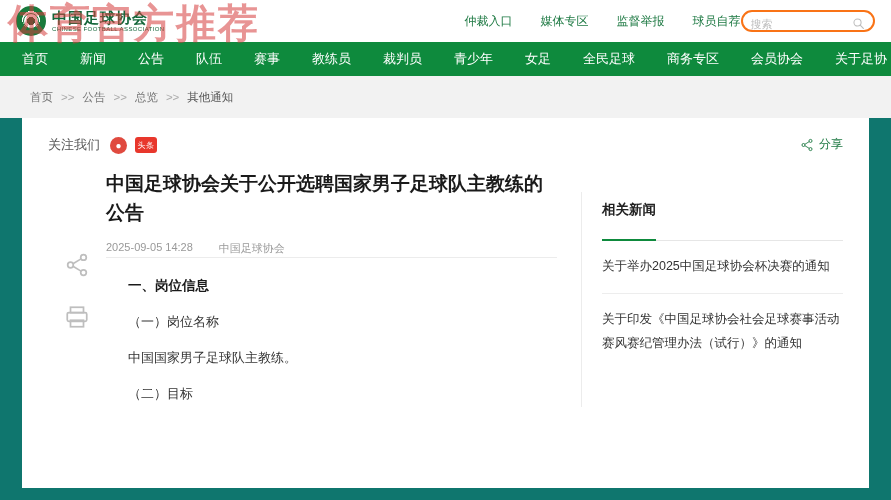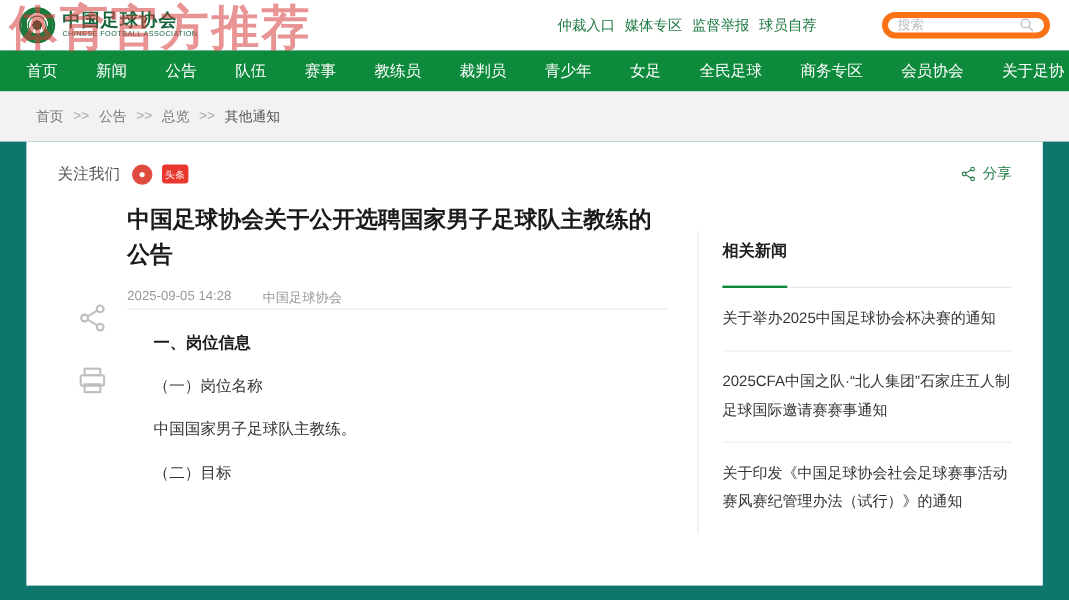--- a/index.html
+++ b/index.html
@@ -38,29 +38,29 @@
       #ffffff;
     border:1px solid #1a7a3c;
   }
   .logo-text-main {
     font-size: 15px; font-weight: bold; color: #14663a; letter-spacing: 1px; line-height: 1.1;
   }
   .logo-text-sub {
     font-size: 6px; color: #14663a; letter-spacing: .4px; white-space: nowrap;
   }
   .top-links {
-    display:flex; align-items:center; gap: 8px;
+    display:flex; align-items:center; gap: 28px;
     margin-left: 300px;
     font-size: 12px; color: #1f7a44;
   }
   .top-links span { cursor: pointer; white-space: nowrap; }
   .search-box {
     margin-left: auto;
     width: 140px; height: 22px;
-    border: 5px solid #f97316; border-radius: 11px;
+    border: 2px solid #f97316; border-radius: 11px;
     display:flex; align-items:flex-end;
     padding: 0 8px;
     background:#fff;
   }
   .search-box input {
     border: none; outline: none; width: 100%;
     font-size: 11px; color:#333;
     font-family: "Liberation Sans", sans-serif;
     background: transparent;
   }
@@ -298,19 +298,18 @@
         <div class="article-sub">（一）岗位名称</div>
         <div class="article-sub">中国国家男子足球队主教练。</div>
         <div class="article-sub">（二）目标</div>
 
       </div>
 
       <div class="side">
         <div class="side-title">相关新闻</div>
         <div class="side-rule"></div>
         <div class="side-item">关于举办2025中国足球协会杯决赛的通知</div>
-        <div class="side-item">2025CFA中国之队·“北人集团”石家庄五人制足球国际邀请赛赛事通知</div>
         <div class="side-item">关于印发《中国足球协会社会足球赛事活动赛风赛纪管理办法（试行）》的通知</div>
       </div>
 
     </div>
   </div>
 </div>
 
 </body></html>

